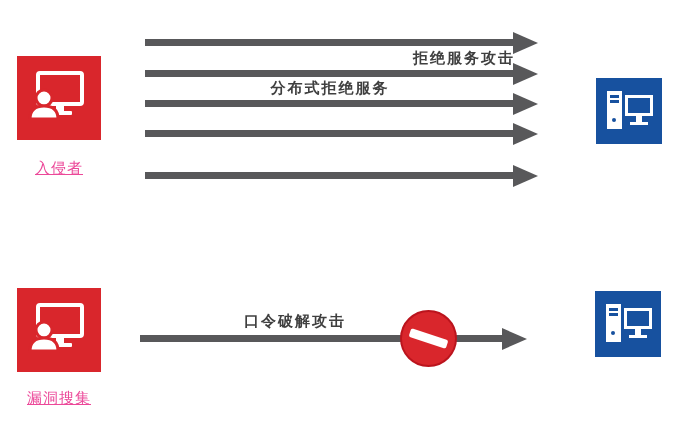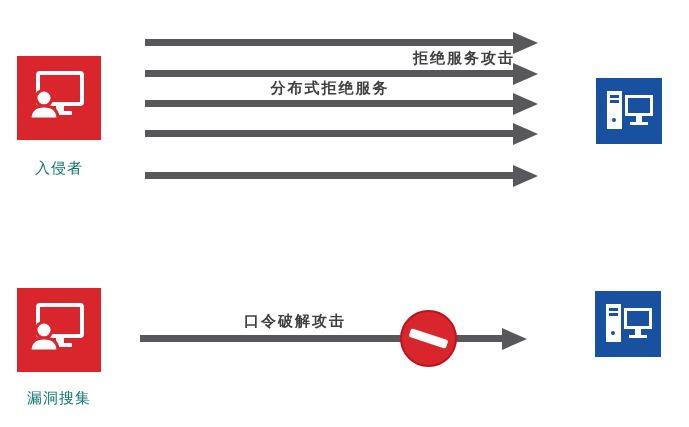--- a/index.html
+++ b/index.html
@@ -7,22 +7,22 @@
     position:relative;width:689px;height:427px;background:#fff;
     font-family:"Liberation Sans",sans-serif;overflow:hidden;
   }
   
   .sq{position:absolute;}
   .sq-red{width:84px;height:84px;background:#d9262c;}
   .sq-blue{width:66px;height:66px;background:#17519f;}
   .sq svg{display:block;width:100%;height:100%;}
   
   .actor-label{
-    position:absolute;color:#0f766e;font-size:15px;letter-spacing:1px;
-    text-align:center;width:84px;
+    position:absolute;color:#ec4899;font-size:15px;letter-spacing:1px;
+    text-align:center;width:84px;text-decoration:underline;
   }
   .flow-label{
     position:absolute;left:145px;width:370px;text-align:center;
     color:#3f3f3f;font-size:15px;font-weight:600;letter-spacing:2px;
   }
   
   .arrow{position:absolute;left:145px;width:368px;height:7px;background:#58585a;}
   .arrow .head{
     position:absolute;right:-25px;top:50%;transform:translateY(-50%);
     width:0;height:0;border-top:11px solid transparent;

